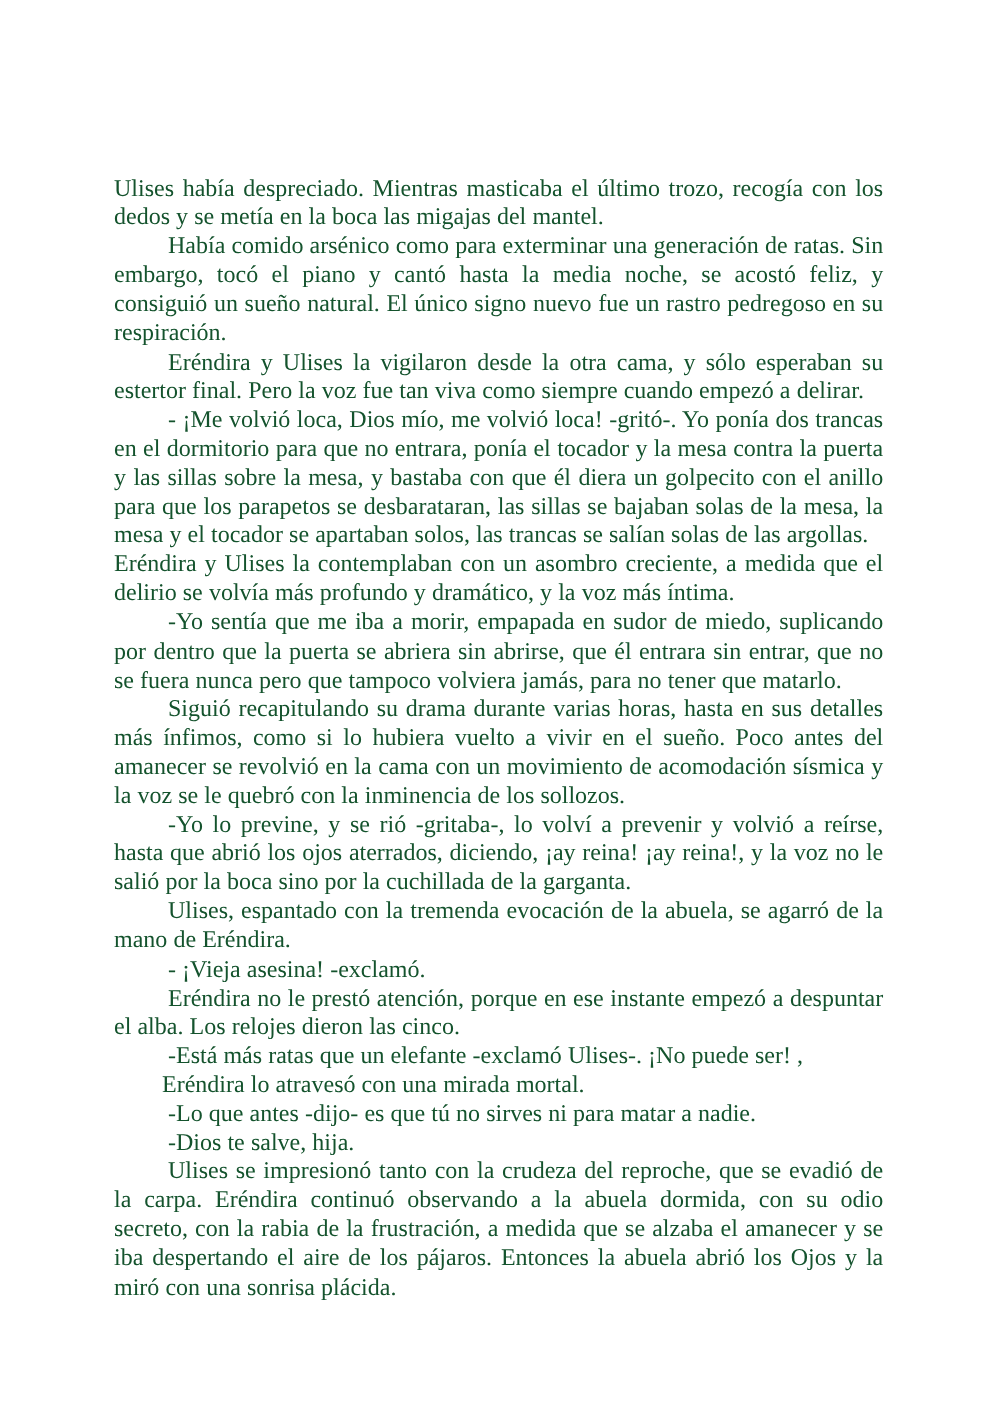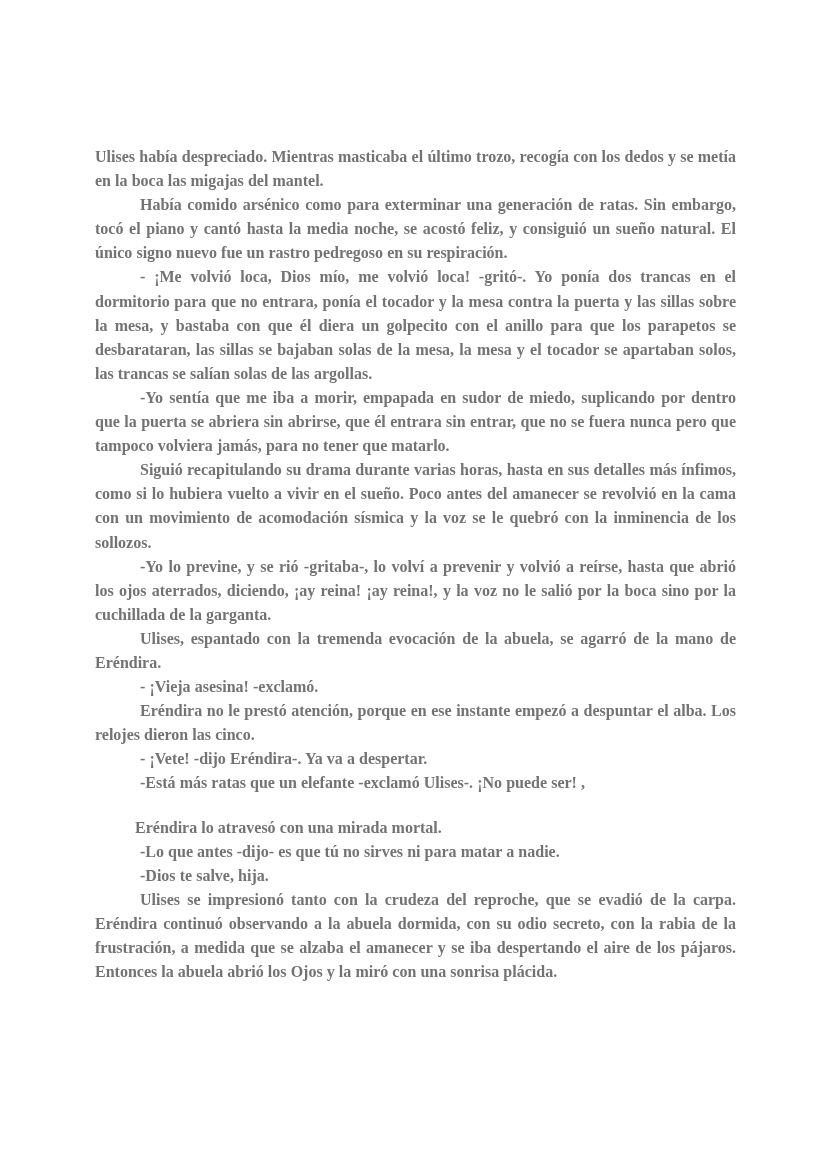--- a/index.html
+++ b/index.html
@@ -18,52 +18,52 @@
   }
   .text-column {
     position: absolute;
     left: 95px;
     top: 145px;
     width: 641px;
   }
   .para {
     margin: 0;
     font-family: "Liberation Serif", "DejaVu Serif", serif;
-    font-size: 16px;
+    font-size: 20px;
     line-height: 24.1px;
-    color: #737373;
+    color: #14532d;
     text-align: justify;
     text-justify: inter-word;
     -webkit-hyphens: none;
     hyphens: none;
     white-space: pre-wrap;
     word-spacing: 0.1px;
-    font-weight: bold;
   }
   .para.indent-full { text-indent: 45px; }
-  .para.indent-small { text-indent: 40px; margin-top: 20px; }
+  .para.indent-small { text-indent: 40px; }
   .para.indent-none  { text-indent: 0; }
   .para.last-line-left { text-align-last: left; }
 </style>
 </head>
 <body>
 
 <div class="page">
   <div class="text-column">
 
     <p class="para indent-none last-line-left">Ulises había despreciado. Mientras masticaba el último trozo, recogía con los dedos y se metía en la boca las migajas del mantel.</p>
     <p class="para indent-full last-line-left">Había comido arsénico como para exterminar una generación de ratas. Sin embargo, tocó el piano y cantó hasta la media noche, se acostó feliz, y consiguió un sueño natural. El único signo nuevo fue un rastro pedregoso en su respiración.</p>
+    <p class="para indent-full last-line-left">Eréndira y Ulises la vigilaron desde la otra cama, y sólo esperaban su estertor final. Pero la voz fue tan viva como siempre cuando empezó a delirar.</p>
     <p class="para indent-full last-line-left">- ¡Me volvió loca, Dios mío, me volvió loca! -gritó-. Yo ponía dos trancas en el dormitorio para que no entrara, ponía el tocador y la mesa contra la puerta y las sillas sobre la mesa, y bastaba con que él diera un golpecito con el anillo para que los parapetos se desbarataran, las sillas se bajaban solas de la mesa, la mesa y el tocador se apartaban solos, las trancas se salían solas de las argollas.</p>
+    <p class="para indent-none last-line-left">Eréndira y Ulises la contemplaban con un asombro creciente, a medida que el delirio se volvía más profundo y dramático, y la voz más íntima.</p>
     <p class="para indent-full last-line-left">-Yo sentía que me iba a morir, empapada en sudor de miedo, suplicando por dentro que la puerta se abriera sin abrirse, que él entrara sin entrar, que no se fuera nunca pero que tampoco volviera jamás, para no tener que matarlo.</p>
     <p class="para indent-full last-line-left">Siguió recapitulando su drama durante varias horas, hasta en sus detalles más ínfimos, como si lo hubiera vuelto a vivir en el sueño. Poco antes del amanecer se revolvió en la cama con un movimiento de acomodación sísmica y la voz se le quebró con la inminencia de los sollozos.</p>
     <p class="para indent-full last-line-left">-Yo lo previne, y se rió -gritaba-, lo volví a prevenir y volvió a reírse, hasta que abrió los ojos aterrados, diciendo, ¡ay reina! ¡ay reina!, y la voz no le salió por la boca sino por la cuchillada de la garganta.</p>
     <p class="para indent-full last-line-left">Ulises, espantado con la tremenda evocación de la abuela, se agarró de la mano de Eréndira.</p>
     <p class="para indent-full last-line-left">- ¡Vieja asesina! -exclamó.</p>
     <p class="para indent-full last-line-left">Eréndira no le prestó atención, porque en ese instante empezó a despuntar el alba. Los relojes dieron las cinco.</p>
-    <p class="para indent-full last-line-left">- ¡Vete! -dijo Eréndira-. Ya va a despertar.</p>
     <p class="para indent-full last-line-left">-Está más ratas que un elefante -exclamó Ulises-. ¡No puede ser! ,</p>
     <p class="para indent-small last-line-left">Eréndira lo atravesó con una mirada mortal.</p>
     <p class="para indent-full last-line-left">-Lo que antes -dijo- es que tú no sirves ni para matar a nadie.</p>
     <p class="para indent-full last-line-left">-Dios te salve, hija.</p>
     <p class="para indent-full last-line-left">Ulises se impresionó tanto con la crudeza del reproche, que se evadió de la carpa. Eréndira continuó observando a la abuela dormida, con su odio secreto, con la rabia de la frustración, a medida que se alzaba el amanecer y se iba despertando el aire de los pájaros. Entonces la abuela abrió los Ojos y la miró con una sonrisa plácida.</p>
 
   </div>
 </div>
 
 </body></html>

